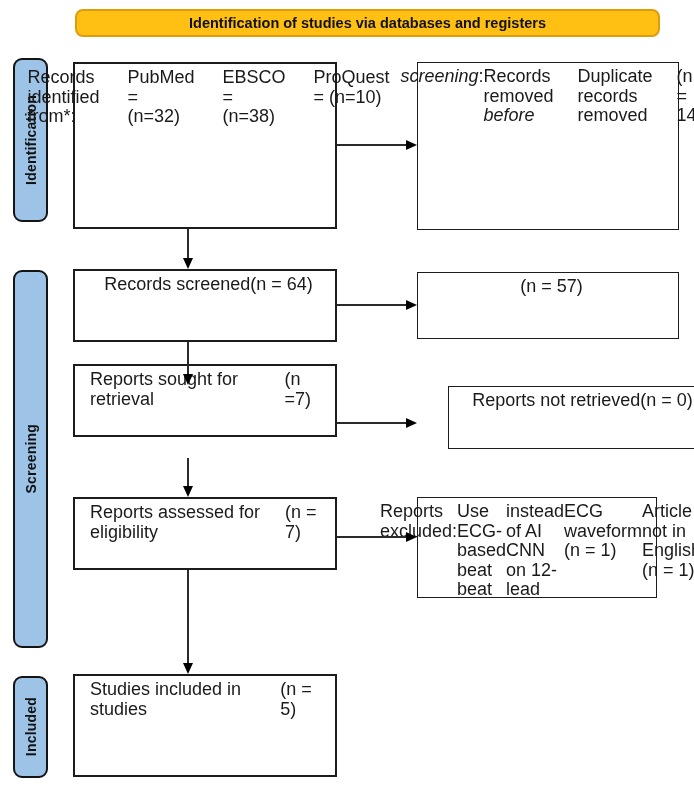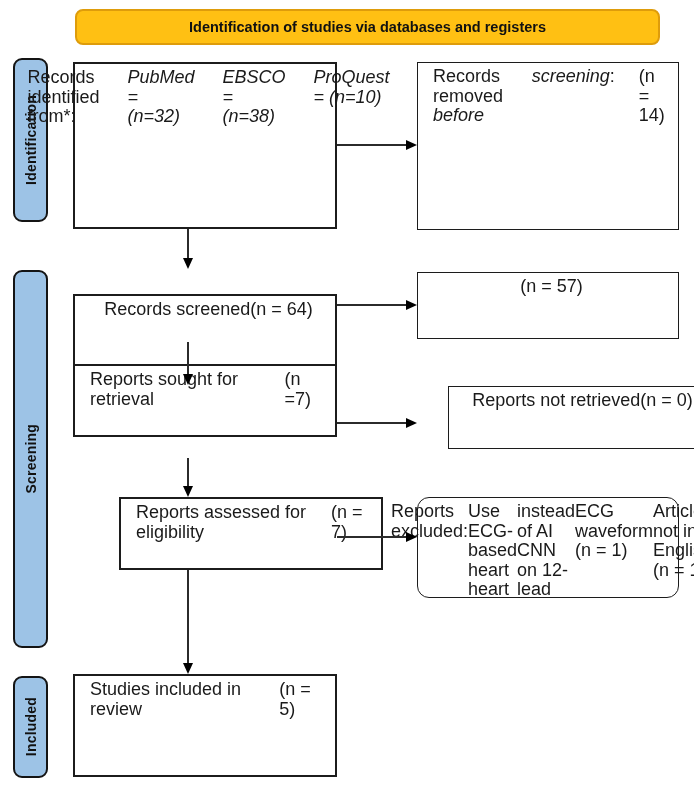--- a/index.html
+++ b/index.html
@@ -7,21 +7,21 @@
     position: relative;
     width: 694px;
     height: 792px;
     background: #ffffff;
     font-family: "Liberation Sans", sans-serif;
     color: #1a1a1a;
     overflow: hidden;
   }
   .banner {
     position: absolute;
-    left: 75px; top: 9px; width: 585px; height: 36px;
+    left: 75px; top: 9px; width: 585px; height: 28px;
     background: #FFC013;
     border: 2px solid #DE9C0B;
     border-radius: 8px;
     box-sizing: border-box;
     display: flex; align-items: center; justify-content: center;
     font-weight: bold; font-size: 14.5px;
     color: #111;
   }
   .stage {
     position: absolute;
@@ -45,21 +45,21 @@
     background: #ffffff;
     border: 2.5px solid #1c1c1c;
     box-sizing: border-box;
     display: flex; flex-direction: row; justify-content: center;
     padding: 4px 8px 4px 15px;
     font-size: 18px;
     line-height: 19.5px;
     color: #1a1a1a;
   }
   .box--thin { border-width: 1.5px; }
-  .indent { padding-left: 28px; font-style: italic; }
+  .indent { padding-left: 28px; }
   .indent-sm { padding-left: 24px; }
   .varrow {
     position: absolute;
     width: 2px;
     background: #2b2b2b;
   }
   .varrow::after {
     content: "";
     position: absolute;
     left: 50%; transform: translateX(-50%);
@@ -102,62 +102,63 @@
     <span class="vtext">Included</span>
   </div>
 
   <div class="box" style="left:73px; top:62px; width:264px; height:167px;">
     <div>Records identified from*:</div>
     <div class="indent">PubMed = (n=32)</div>
     <div class="indent">EBSCO = (n=38)</div>
     <div class="indent">ProQuest = (n=10)</div>
   </div>
 
-  <div class="box" style="left:73px; top:269px; width:264px; height:73px;margin-top:25px;">
+  <div class="box" style="left:73px; top:269px; width:264px; height:73px;">
     <div>Records screened</div>
     <div>(n = 64)</div>
   </div>
 
   <div class="box" style="left:73px; top:364px; width:264px; height:73px;">
     <div>Reports sought for retrieval</div>
     <div>(n =7)</div>
   </div>
 
-  <div class="box" style="left:73px; top:497px; width:264px; height:73px;margin-left:46px;">
+  <div class="box" style="left:73px; top:497px; width:264px; height:73px;">
     <div>Reports assessed for eligibility</div>
     <div>(n = 7)</div>
   </div>
 
   <div class="box" style="left:73px; top:674px; width:264px; height:103px;">
-    <div>Studies included in review</div>
+    <div>Studies included in studies</div>
     <div>(n = 5)</div>
   </div>
 
   <div class="box box--thin" style="left:417px; top:62px; width:262px; height:168px;">
     <div>
+      <i>screening</i><span>:</span>
+    </div>
+    <div>
       <span>Records removed </span><i>before</i>
     </div>
-    <div>
-      <i>screening</i><span>:</span>
-    </div>
+    <div class="indent-sm">Duplicate records removed</div>
     <div class="indent-sm">(n = 14)</div>
   </div>
 
   <div class="box box--thin" style="left:417px; top:272px; width:262px; height:67px;">
     <div>(n = 57)</div>
   </div>
 
   <div class="box box--thin" style="left:417px; top:386px; width:262px; height:63px;margin-left:31px;">
     <div>Reports not retrieved</div>
     <div>(n = 0)</div>
   </div>
 
-  <div class="box box--thin" style="left:417px; top:497px; width:262px; height:101px;border-radius:12px;">
+  <div class="box box--thin" style="left:417px; top:497px; width:240px; height:101px;">
     <div>Reports excluded:</div>
-    <div>Use ECG-based heart heart</div>
+    <div>Use ECG-based beat beat</div>
     <div>instead of AI CNN on 12-lead</div>
     <div>ECG waveform (n = 1)</div>
     <div>Article not in English (n = 1)</div>
   </div>
 
   <div class="varrow" style="left:187px; top:229px; height:30px;"></div>
   <div class="varrow" style="left:187px; top:342px; height:33px;"></div>
   <div class="varrow" style="left:187px; top:458px; height:29px;"></div>
   <div class="varrow" style="left:187px; top:570px; height:94px;"></div>
 

